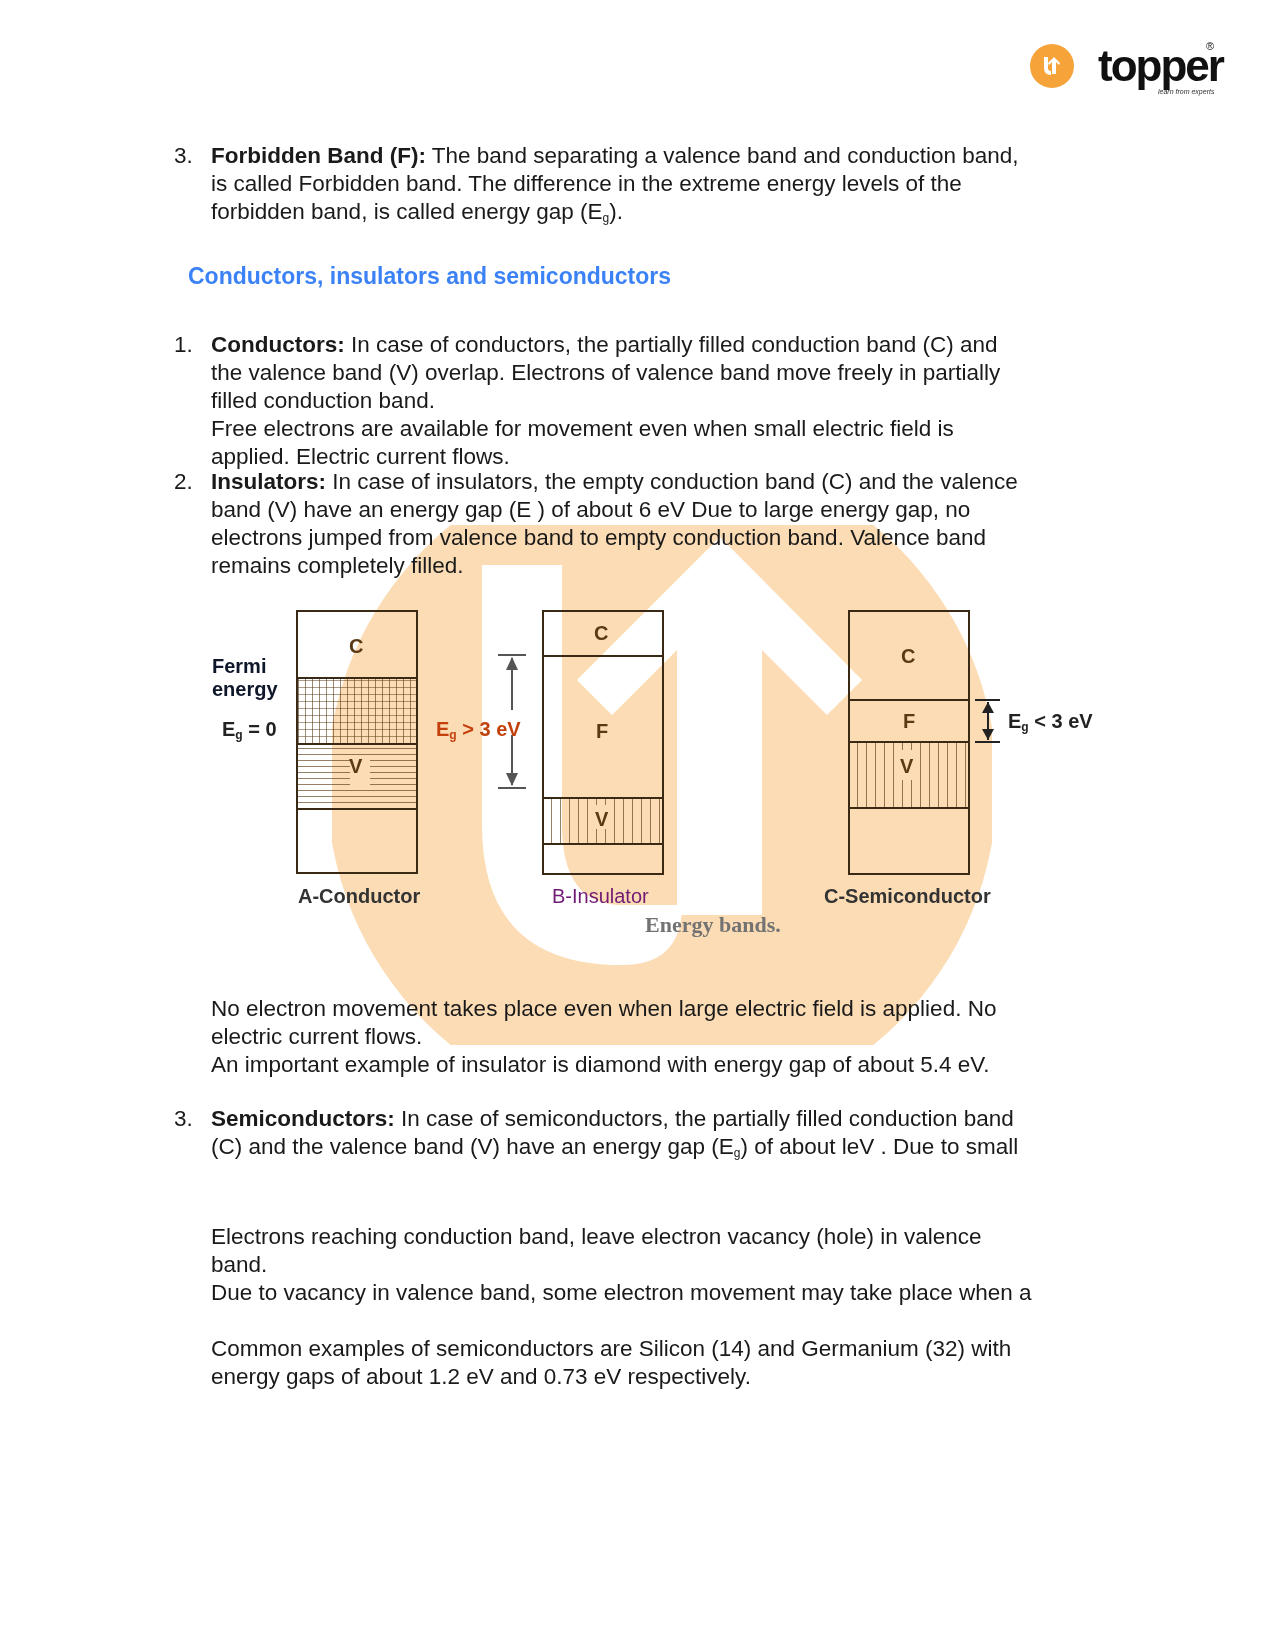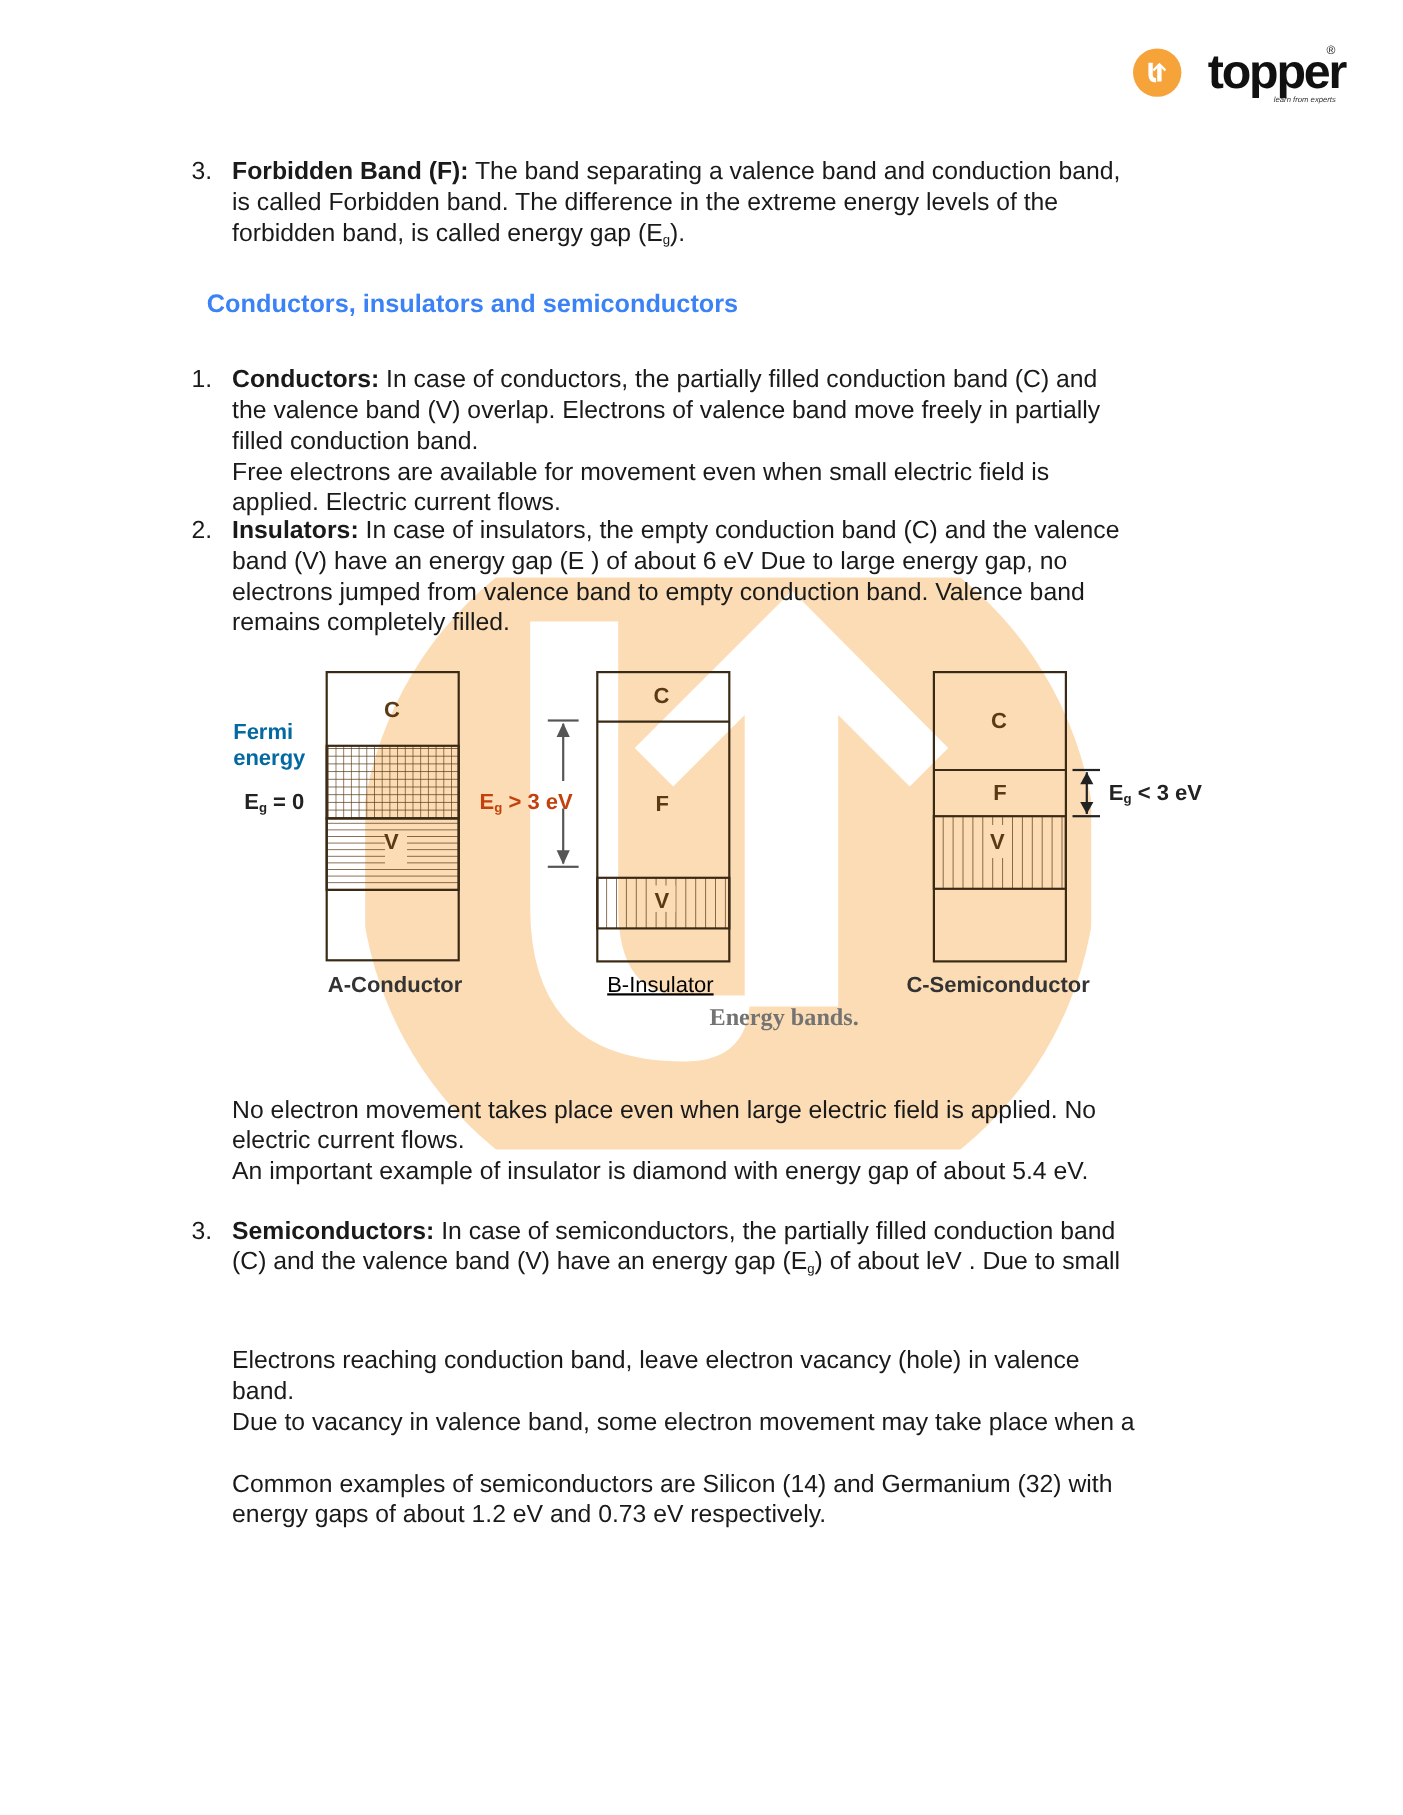--- a/index.html
+++ b/index.html
@@ -125,21 +125,21 @@
         <rect x="697" y="140" width="22" height="30" fill="#fcdcb4"></rect>
 
         <line x1="775" y1="90" x2="800" y2="90" stroke="#222" stroke-width="2"></line>
         <line x1="775" y1="132" x2="800" y2="132" stroke="#222" stroke-width="2"></line>
         <line x1="788" y1="92" x2="788" y2="130" stroke="#222" stroke-width="2"></line>
         <polygon points="782,103 794,103 788,92" fill="#222"></polygon>
         <polygon points="782,119 794,119 788,130" fill="#222"></polygon>
       </g>
     </svg>
 
-    <div class="dlabel" style="left:12px;top:45px;color:#0369a1;">
+    <div class="dlabel" style="left:12px;top:45px;color:#0f172a;">
       <span>Fermi</span><br>
       <span>energy</span>
     </div>
     <div class="dlabel" style="left:22px;top:108px;color:#222;">
       <span>E</span><sub>g</sub><span> = 0</span>
     </div>
     <div class="dlabel" style="left:149px;top:25px;color:#5a3a15;">C</div>
     <div class="dlabel" style="left:149px;top:145px;color:#5a3a15;">V</div>
 
     <div class="dlabel" style="left:236px;top:108px;color:#c2410c;">
@@ -150,21 +150,21 @@
     <div class="dlabel" style="left:395px;top:198px;color:#5a3a15;">V</div>
 
     <div class="dlabel" style="left:701px;top:35px;color:#5a3a15;">C</div>
     <div class="dlabel" style="left:703px;top:100px;color:#5a3a15;">F</div>
     <div class="dlabel" style="left:700px;top:145px;color:#5a3a15;">V</div>
     <div class="dlabel" style="left:808px;top:100px;color:#222;">
       <span>E</span><sub>g</sub><span> &lt; 3 eV</span>
     </div>
 
     <div class="dlabel" style="left:98px;top:275px;color:#333;">A-Conductor</div>
-    <div class="dlabel" style="left:352px;top:275px;color:#000000;font-weight:normal;text-decoration:underline;">B-Insulator</div>
+    <div class="dlabel" style="left:352px;top:275px;color:#701a75;font-weight:normal;">B-Insulator</div>
     <div class="dlabel" style="left:624px;top:275px;color:#333;">C-Semiconductor</div>
   </div>
   <div class="caption">Energy bands.</div>
 
   <div class="para" style="top:995px;left:0;width:1275px;">
     <div class="txt">
       <span>No electron movement takes place even when large electric field is applied. No</span><br>
       <span>electric current flows.</span><br>
       <span>An important example of insulator is diamond with energy gap of about 5.4 eV.</span>
     </div>

